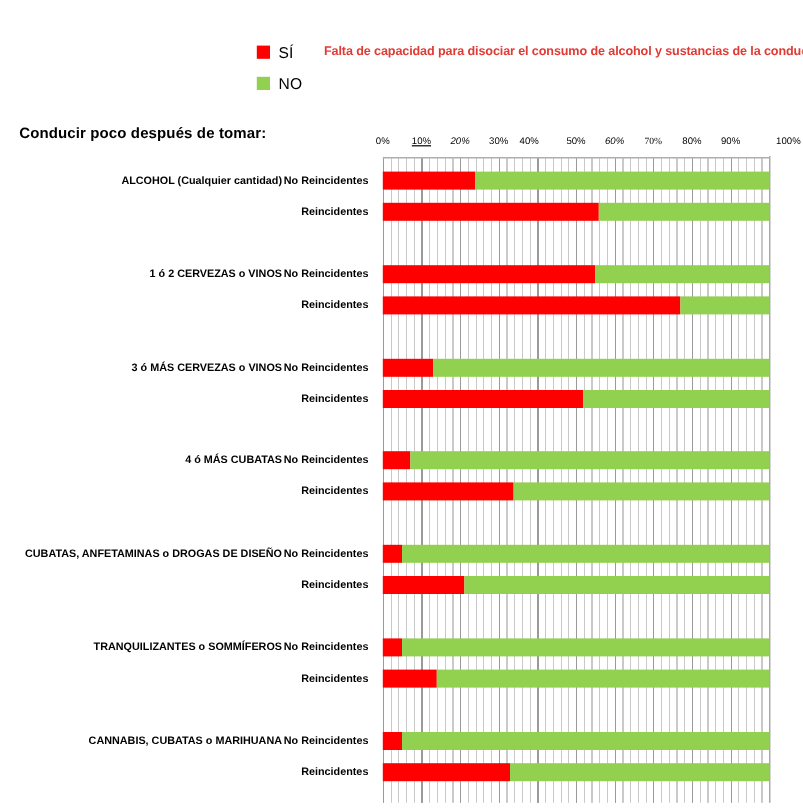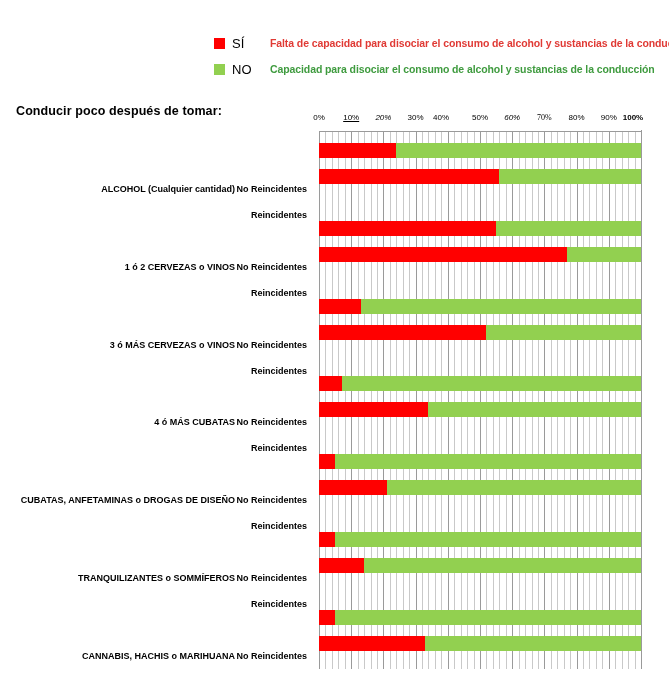--- a/index.html
+++ b/index.html
@@ -121,59 +121,57 @@
   .seg.green { right: 0; background: #92d050; }
 
   
   .cat-label, .ser-label {
     position: absolute;
     font-size: 9px;
     font-weight: bold;
     white-space: nowrap;
     text-align: right;
     color: #000;
-    margin-top: 39px;
   }
   .ser-label {
     right: 80px;   
   }
   .lbl-wrap { position: absolute; left: 0; width: 313px; }
   .cat-label { right: 78px; }
   .ser-label { right: 6px; }
 </style>
 </head>
 <body>
 
 <div id="legend">
   <div class="legend-row">
     <span class="legend-swatch" style="background: rgb(255, 0, 0);"></span>
     <span class="legend-key">SÍ</span>
     <span class="legend-text si" style="color: rgb(224, 58, 53);">Falta de capacidad para disociar el consumo de alcohol y sustancias de la conducción</span>
   </div>
   <div class="legend-row">
     <span class="legend-swatch" style="background: rgb(146, 208, 80);"></span>
     <span class="legend-key">NO</span>
-    <span class="legend-text no" style="color: rgb(63, 155, 63);">Capacidad para disociar el consumo de alcohol y sustancias de la conducción</span>
   </div>
 </div>
 
 <div id="chart-title">Conducir poco después de tomar:</div>
 
 <div id="xaxis">
     <span class="tick" style="left: 0px;">0%</span>
     <span class="tick" style="left: 32.2px; text-decoration: underline;">10%</span>
     <span class="tick" style="left: 64.4px; font-style: italic;">20%</span>
     <span class="tick" style="left: 96.6px;">30%</span>
     <span class="tick" style="left: 122px;">40%</span>
     <span class="tick" style="left: 161px;">50%</span>
     <span class="tick" style="left: 193.2px; font-style: italic;">60%</span>
     <span class="tick" style="left: 225.4px; font-family: Liberation Serif, serif;">70%</span>
     <span class="tick" style="left: 257.6px;">80%</span>
     <span class="tick" style="left: 289.8px;">90%</span>
-    <span class="tick" style="left: 314px; font-weight: bold;">100%</span>
+    <span class="tick" style="left: 338px;">100%</span>
   </div>
 
 <div id="labels">
     <div class="lbl-wrap" style="top: 145px;">
       <span class="cat-label">ALCOHOL (Cualquier cantidad)</span>
       <span class="ser-label">No Reincidentes</span>
     </div>
     <div class="lbl-wrap" style="top: 171px;">
       <span class="ser-label">Reincidentes</span>
     </div>
@@ -206,21 +204,21 @@
       <span class="ser-label">Reincidentes</span>
     </div>
     <div class="lbl-wrap" style="top: 534px;">
       <span class="cat-label">TRANQUILIZANTES o SOMMÍFEROS</span>
       <span class="ser-label">No Reincidentes</span>
     </div>
     <div class="lbl-wrap" style="top: 560px;">
       <span class="ser-label">Reincidentes</span>
     </div>
     <div class="lbl-wrap" style="top: 611.8px;">
-      <span class="cat-label">CANNABIS, HACHIS o MARIHUANA</span>
+      <span class="cat-label">CANNABIS, CUBATAS o MARIHUANA</span>
       <span class="ser-label">No Reincidentes</span>
     </div>
     <div class="lbl-wrap" style="top: 637.8px;">
       <span class="ser-label">Reincidentes</span>
     </div>
   </div>
 
 <div id="plot">
   <div id="gridlayer"></div>
   <div id="axis-right"></div>

